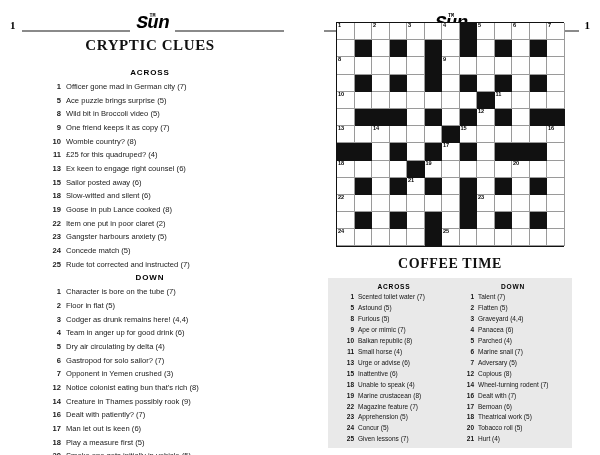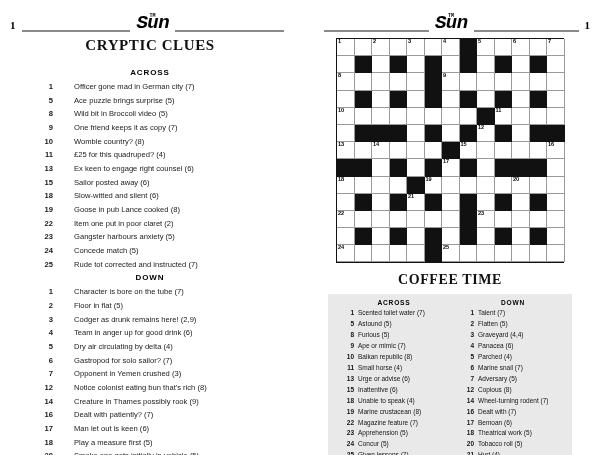--- a/index.html
+++ b/index.html
@@ -66,21 +66,21 @@
     letter-spacing: 0;
   }
 
   
   .left-col {
     position: absolute;
     left: 0;
     top: 34px;
     width: 300px;
     height: 421px;
-    padding: 0 12px;
+    padding: 0 20px;
   }
 
   .section-title {
     text-align: center;
     font-family: "Liberation Serif", serif;
     font-weight: bold;
     font-size: 15px;
     letter-spacing: 0.6px;
     margin-top: 3px;
     margin-bottom: 14px;
@@ -110,27 +110,27 @@
     color: #1a1a1a;
   }
   .clue-num {
     width: 17px;
     text-align: right;
     font-weight: bold;
     flex: none;
     margin-right: 5px;
     font-size: 7.6px;
   }
-  .clue-text { flex: 1; margin-left: 16px; }
+  .clue-text { flex: 1; }
 
   
   .right-col {
     position: absolute;
     left: 300px;
-    top: 34px;
+    top: 18px;
     width: 300px;
     height: 421px;
   }
 
   
   .grid-wrap {
     margin: 4px auto 0 auto;
     width: 228px;
   }
   .grid {
@@ -305,21 +305,21 @@
         <li class="clue">
           <span class="clue-num">1</span>
           <span class="clue-text">Character is bore on the tube (7)</span>
         </li>
         <li class="clue">
           <span class="clue-num">2</span>
           <span class="clue-text">Floor in flat (5)</span>
         </li>
         <li class="clue">
           <span class="clue-num">3</span>
-          <span class="clue-text">Codger as drunk remains here! (2,9)</span>
+          <span class="clue-text">Codger as drunk remains here! (4,4)</span>
         </li>
         <li class="clue">
           <span class="clue-num">4</span>
           <span class="clue-text">Team in anger up for good drink (6)</span>
         </li>
         <li class="clue">
           <span class="clue-num">5</span>
           <span class="clue-text">Dry air circulating by delta (4)</span>
         </li>
         <li class="clue">

